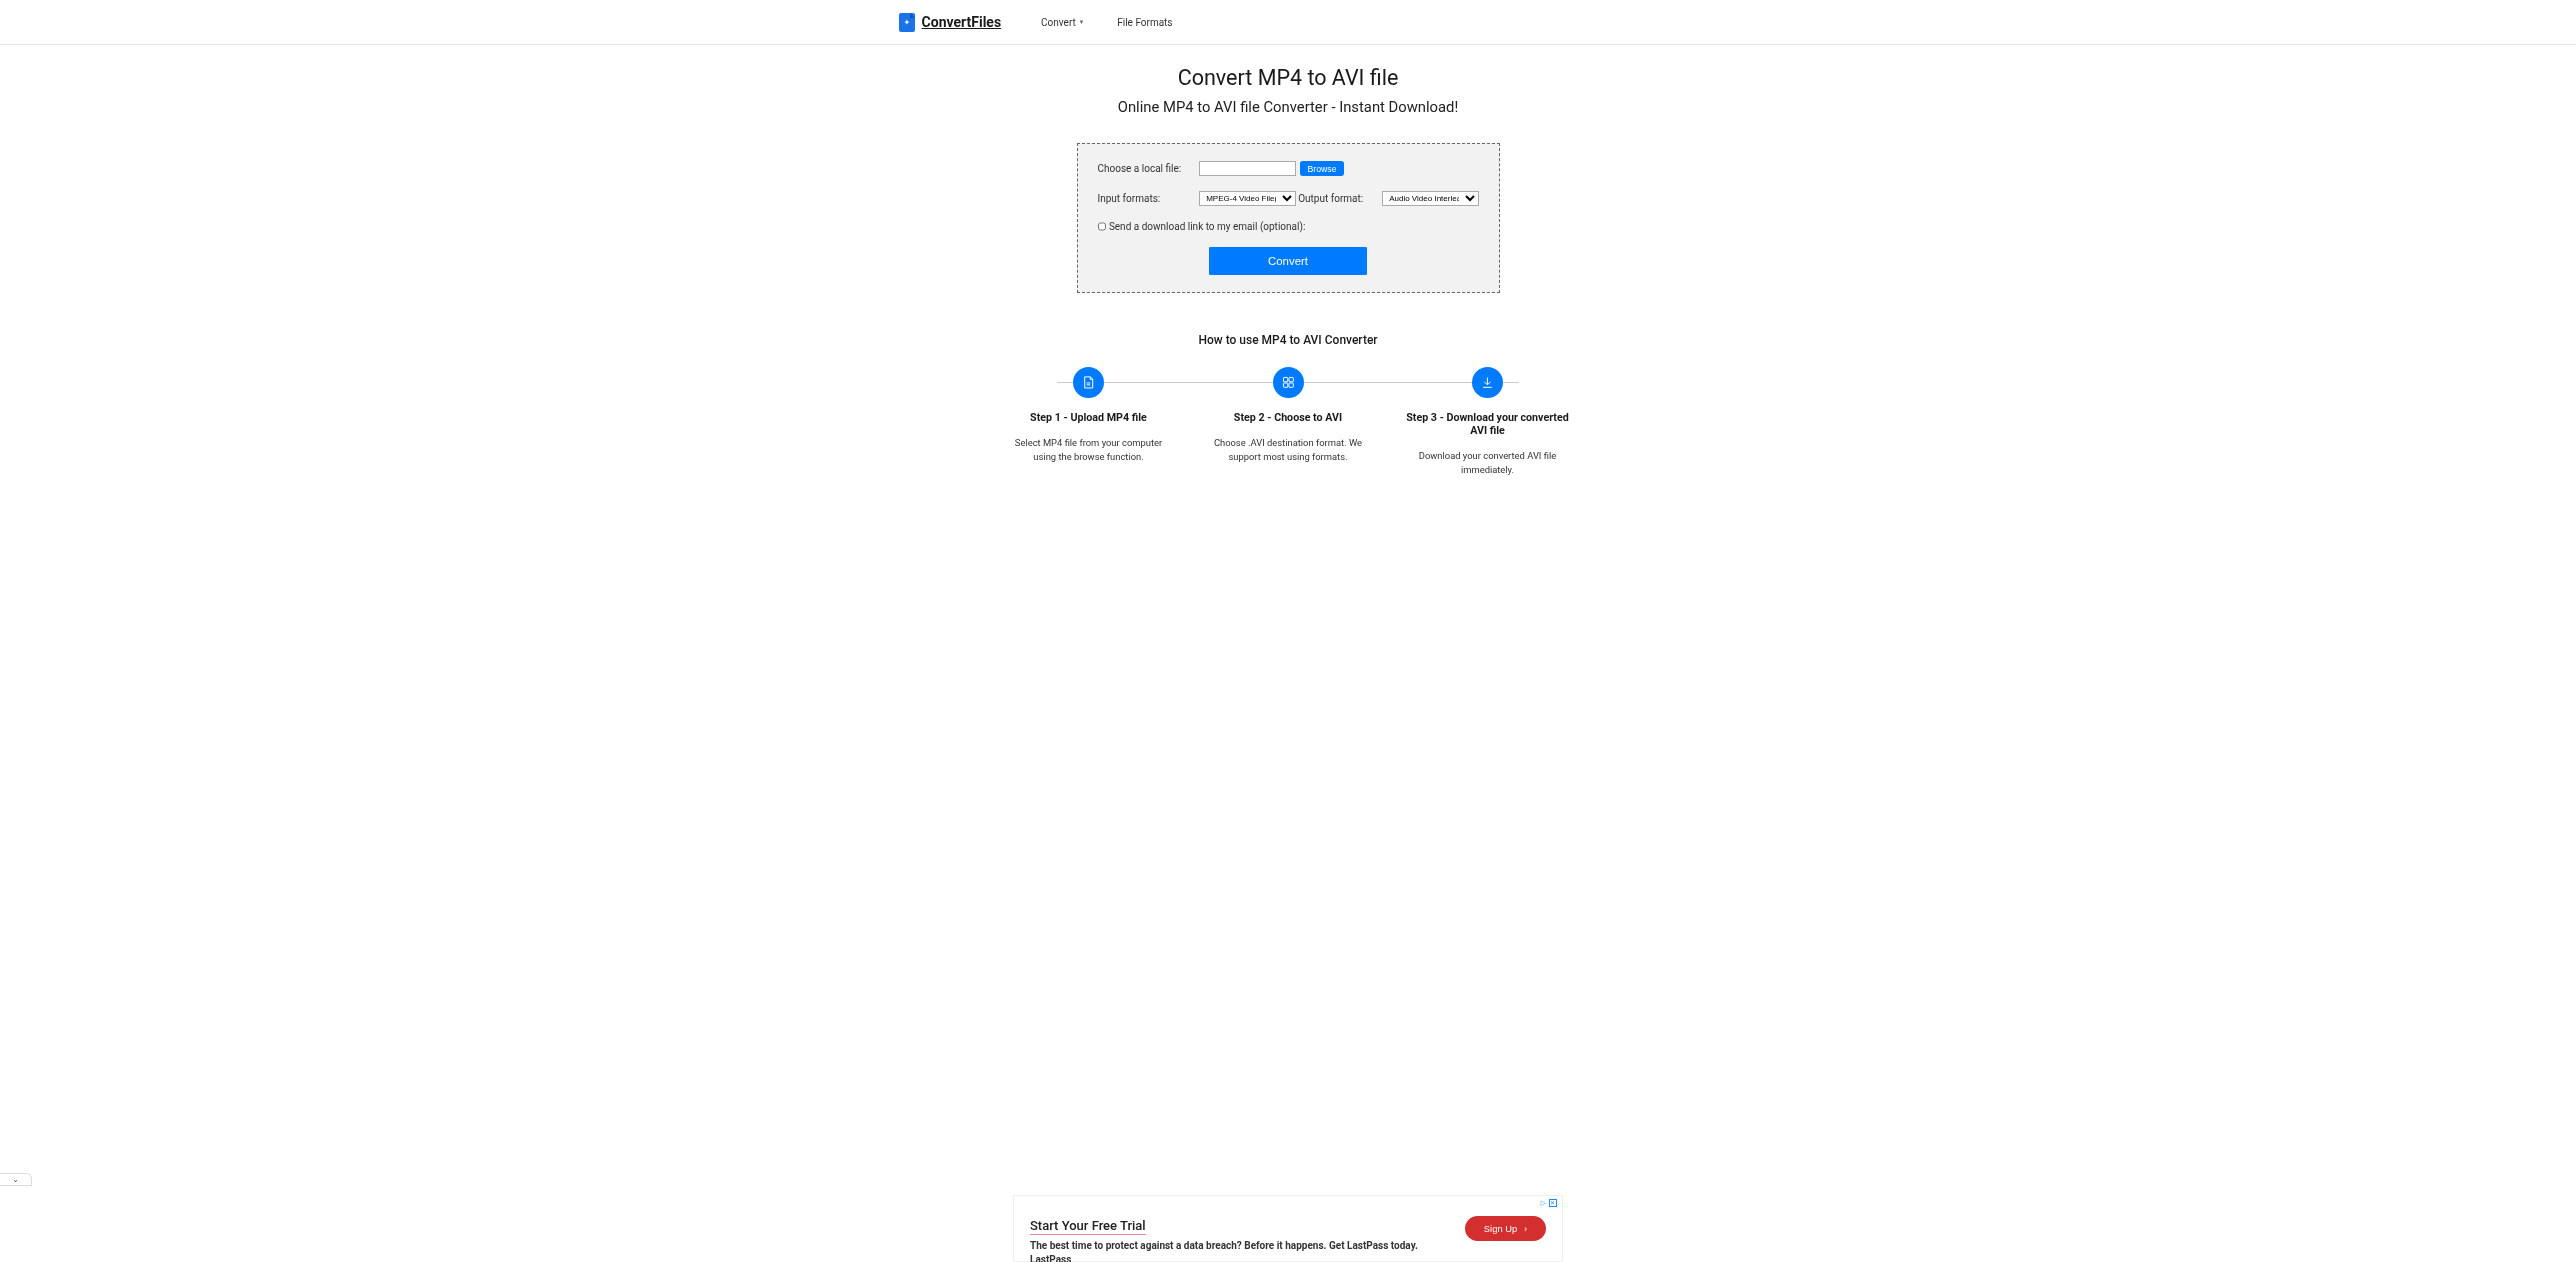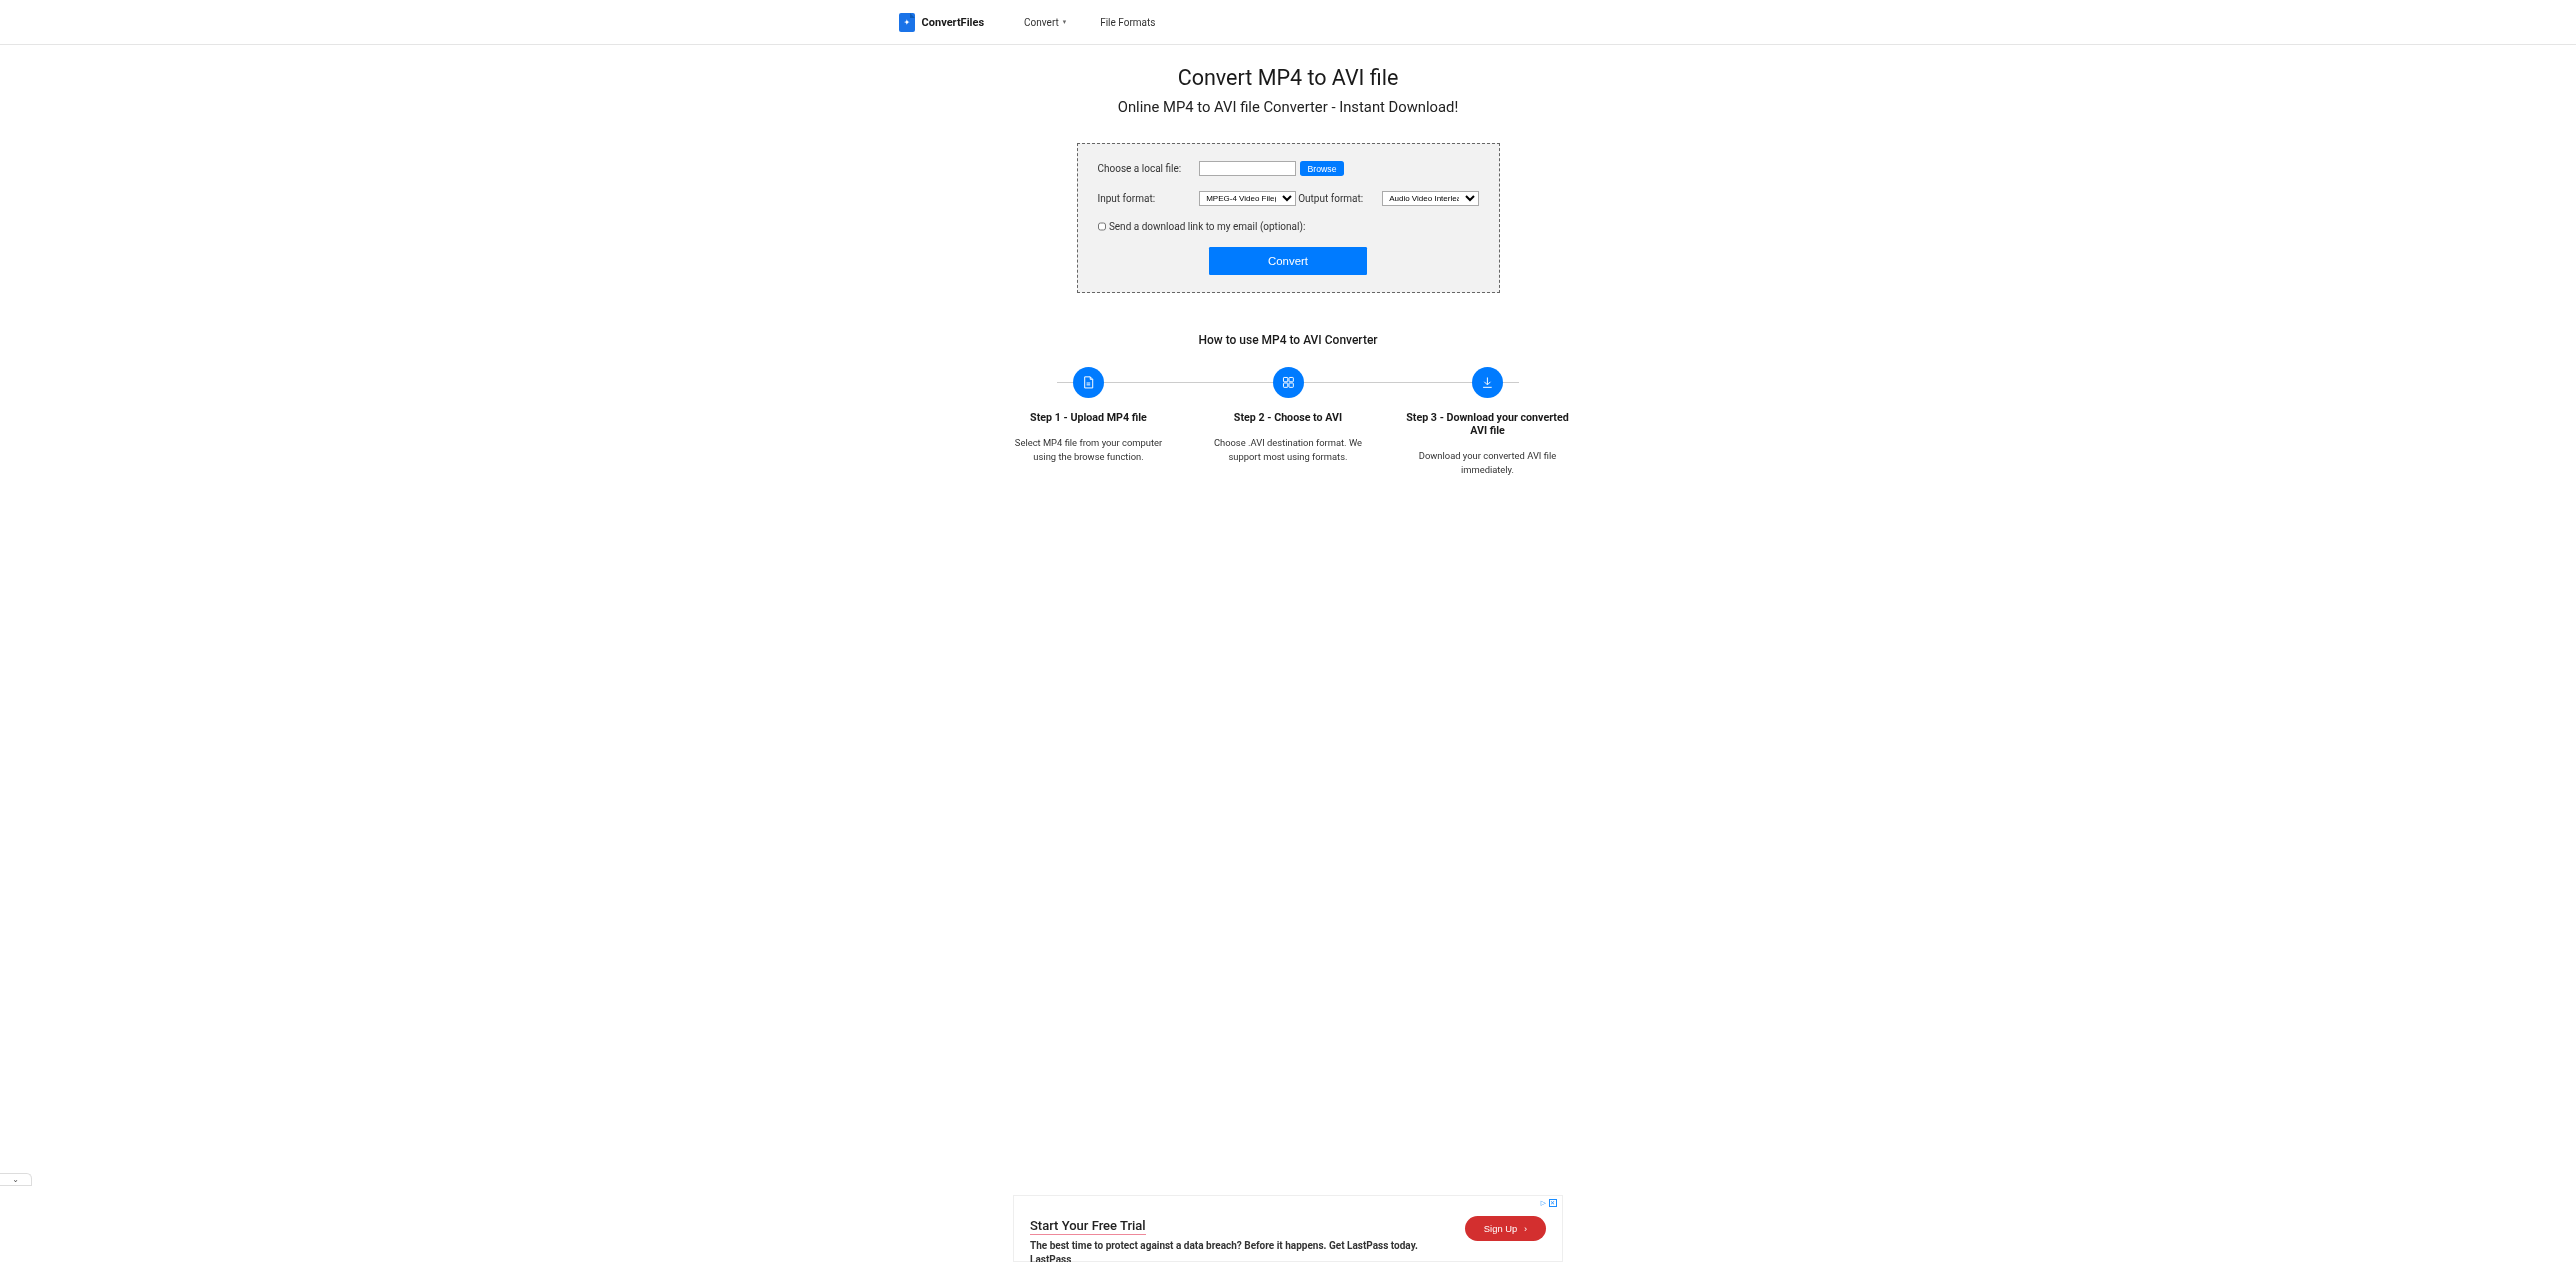--- a/index.html
+++ b/index.html
@@ -5,21 +5,21 @@
 * { margin: 0; padding: 0; box-sizing: border-box; }
 body { font-family: -apple-system, BlinkMacSystemFont, "Segoe UI", Roboto, Arial, sans-serif; color: #1a1a1a; background: #fff; }
 
 
 .header { border-bottom: 0.7px solid #e5e5e5; }
 .header-inner { max-width: 805px; margin: 0 auto; display: flex; align-items: center; height: 44px; padding: 0 13.4px; }
 .logo { display: flex; align-items: center; gap: 6.7px; margin-right: 40px; }
 .logo-icon { width: 16px; height: 19px; background: #1a73e8; border-radius: 2px 2px 2px 2px; position: relative; }
 .logo-icon::before { content: ""; position: absolute; top: 0; right: 0; width: 5.4px; height: 5.4px; background: #0d5bb8; clip-path: polygon(0 0, 100% 100%, 0 100%); }
 .logo-icon::after { content: "✦"; color: #fff; font-size: 8px; position: absolute; top: 50%; left: 50%; transform: translate(-50%, -40%); }
-.logo-text { font-size: 11px; font-weight: 700; color: #1a1a1a; }
+.logo-text { font-size: 14px; font-weight: 700; color: #1a1a1a; text-decoration: underline; }
 .nav { display: flex; gap: 34px; }
 .nav-item { display: flex; align-items: center; gap: 4px; font-size: 10px; color: #333; cursor: pointer; }
 .chevron { font-size: 6.7px; color: #666; }
 
 
 .main { max-width: 805px; margin: 0 auto; padding: 20px 13.4px 81px; text-align: center; }
 .title { font-size: 21.5px; font-weight: 400; margin-bottom: 8px; }
 .subtitle { font-size: 14.8px; font-weight: 400; color: #222; margin-bottom: 27px; }
 
 
@@ -84,21 +84,21 @@
   <h1 class="title">Convert MP4 to AVI file</h1>
   <div class="subtitle">Online MP4 to AVI file Converter - Instant Download!</div>
 
   <div class="converter">
     <div class="row">
       <span class="row-label">Choose a local file:</span>
       <input type="text" class="file-input" style="">
       <button class="browse-btn">Browse</button>
     </div>
     <div class="row row-formats">
-      <span class="row-label">Input format:</span>
+      <span class="row-label">Input formats:</span>
       <select class="fmt-select">
         <option>MPEG-4 Video File(.mp4)</option>
       </select>
       <span class="out-label">Output format:</span>
       <select class="fmt-select">
         <option>Audio Video Interleave File (</option>
       </select>
     </div>
     <label class="checkbox-row">
       <input type="checkbox" style="">

